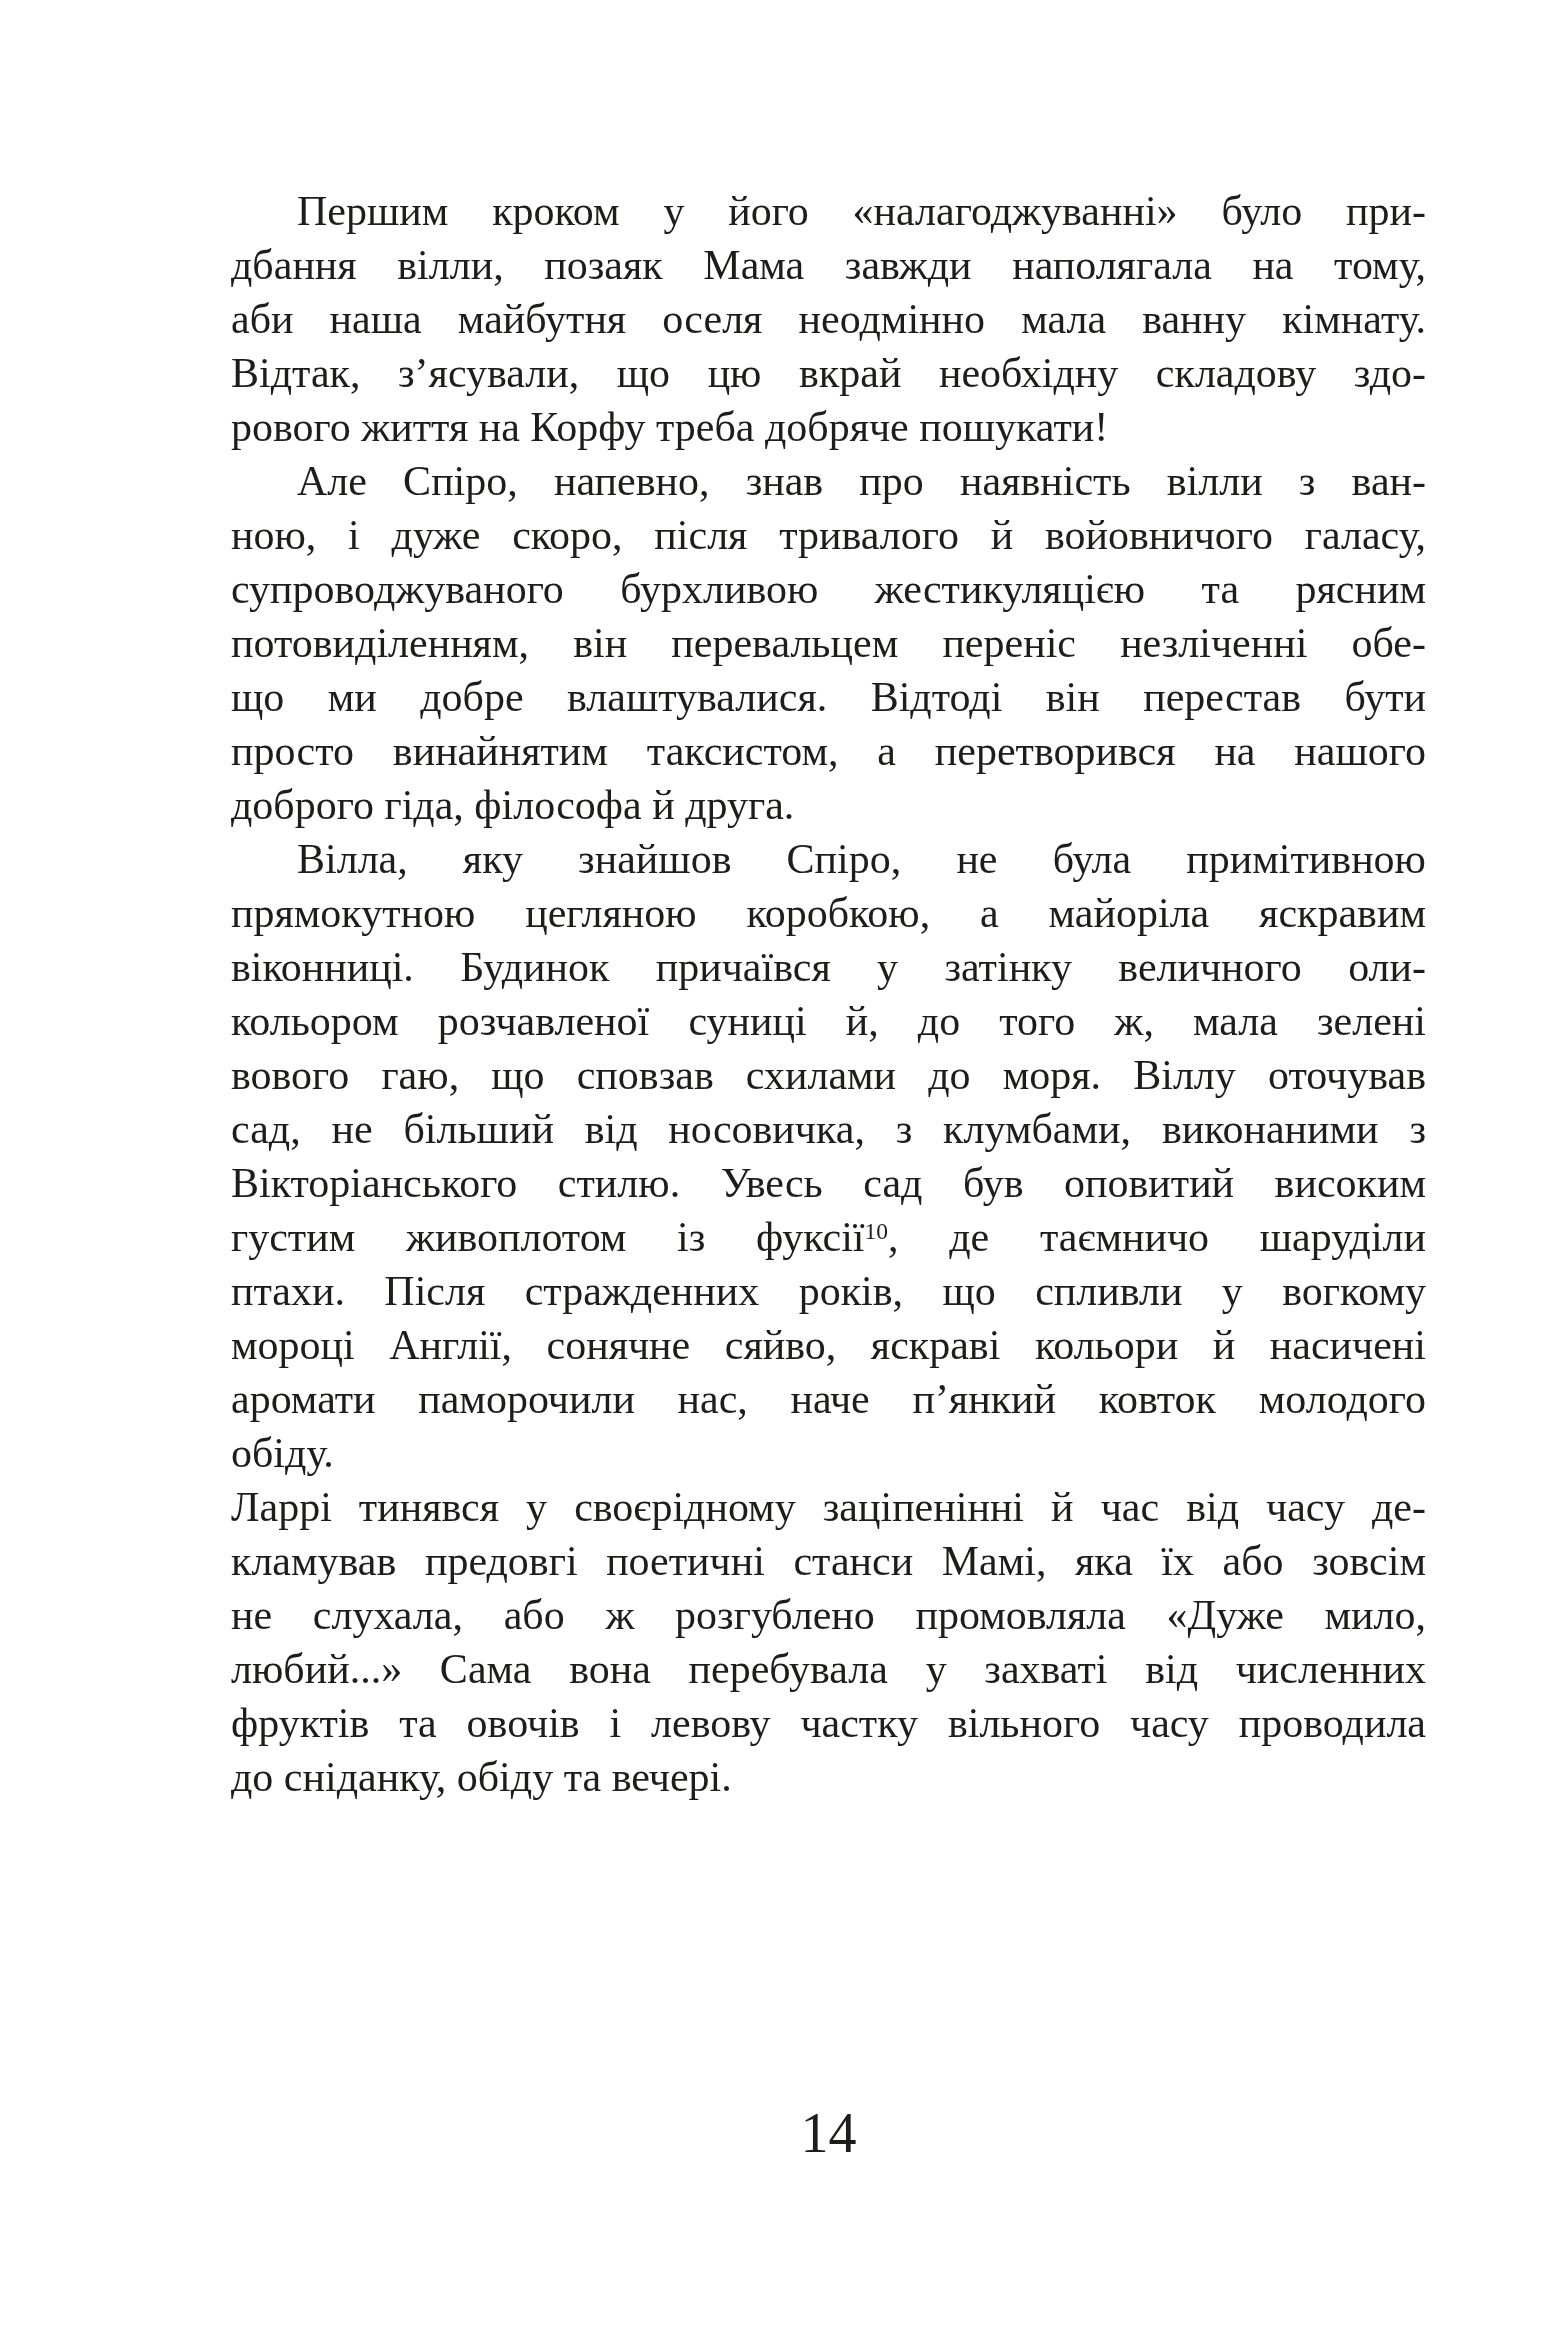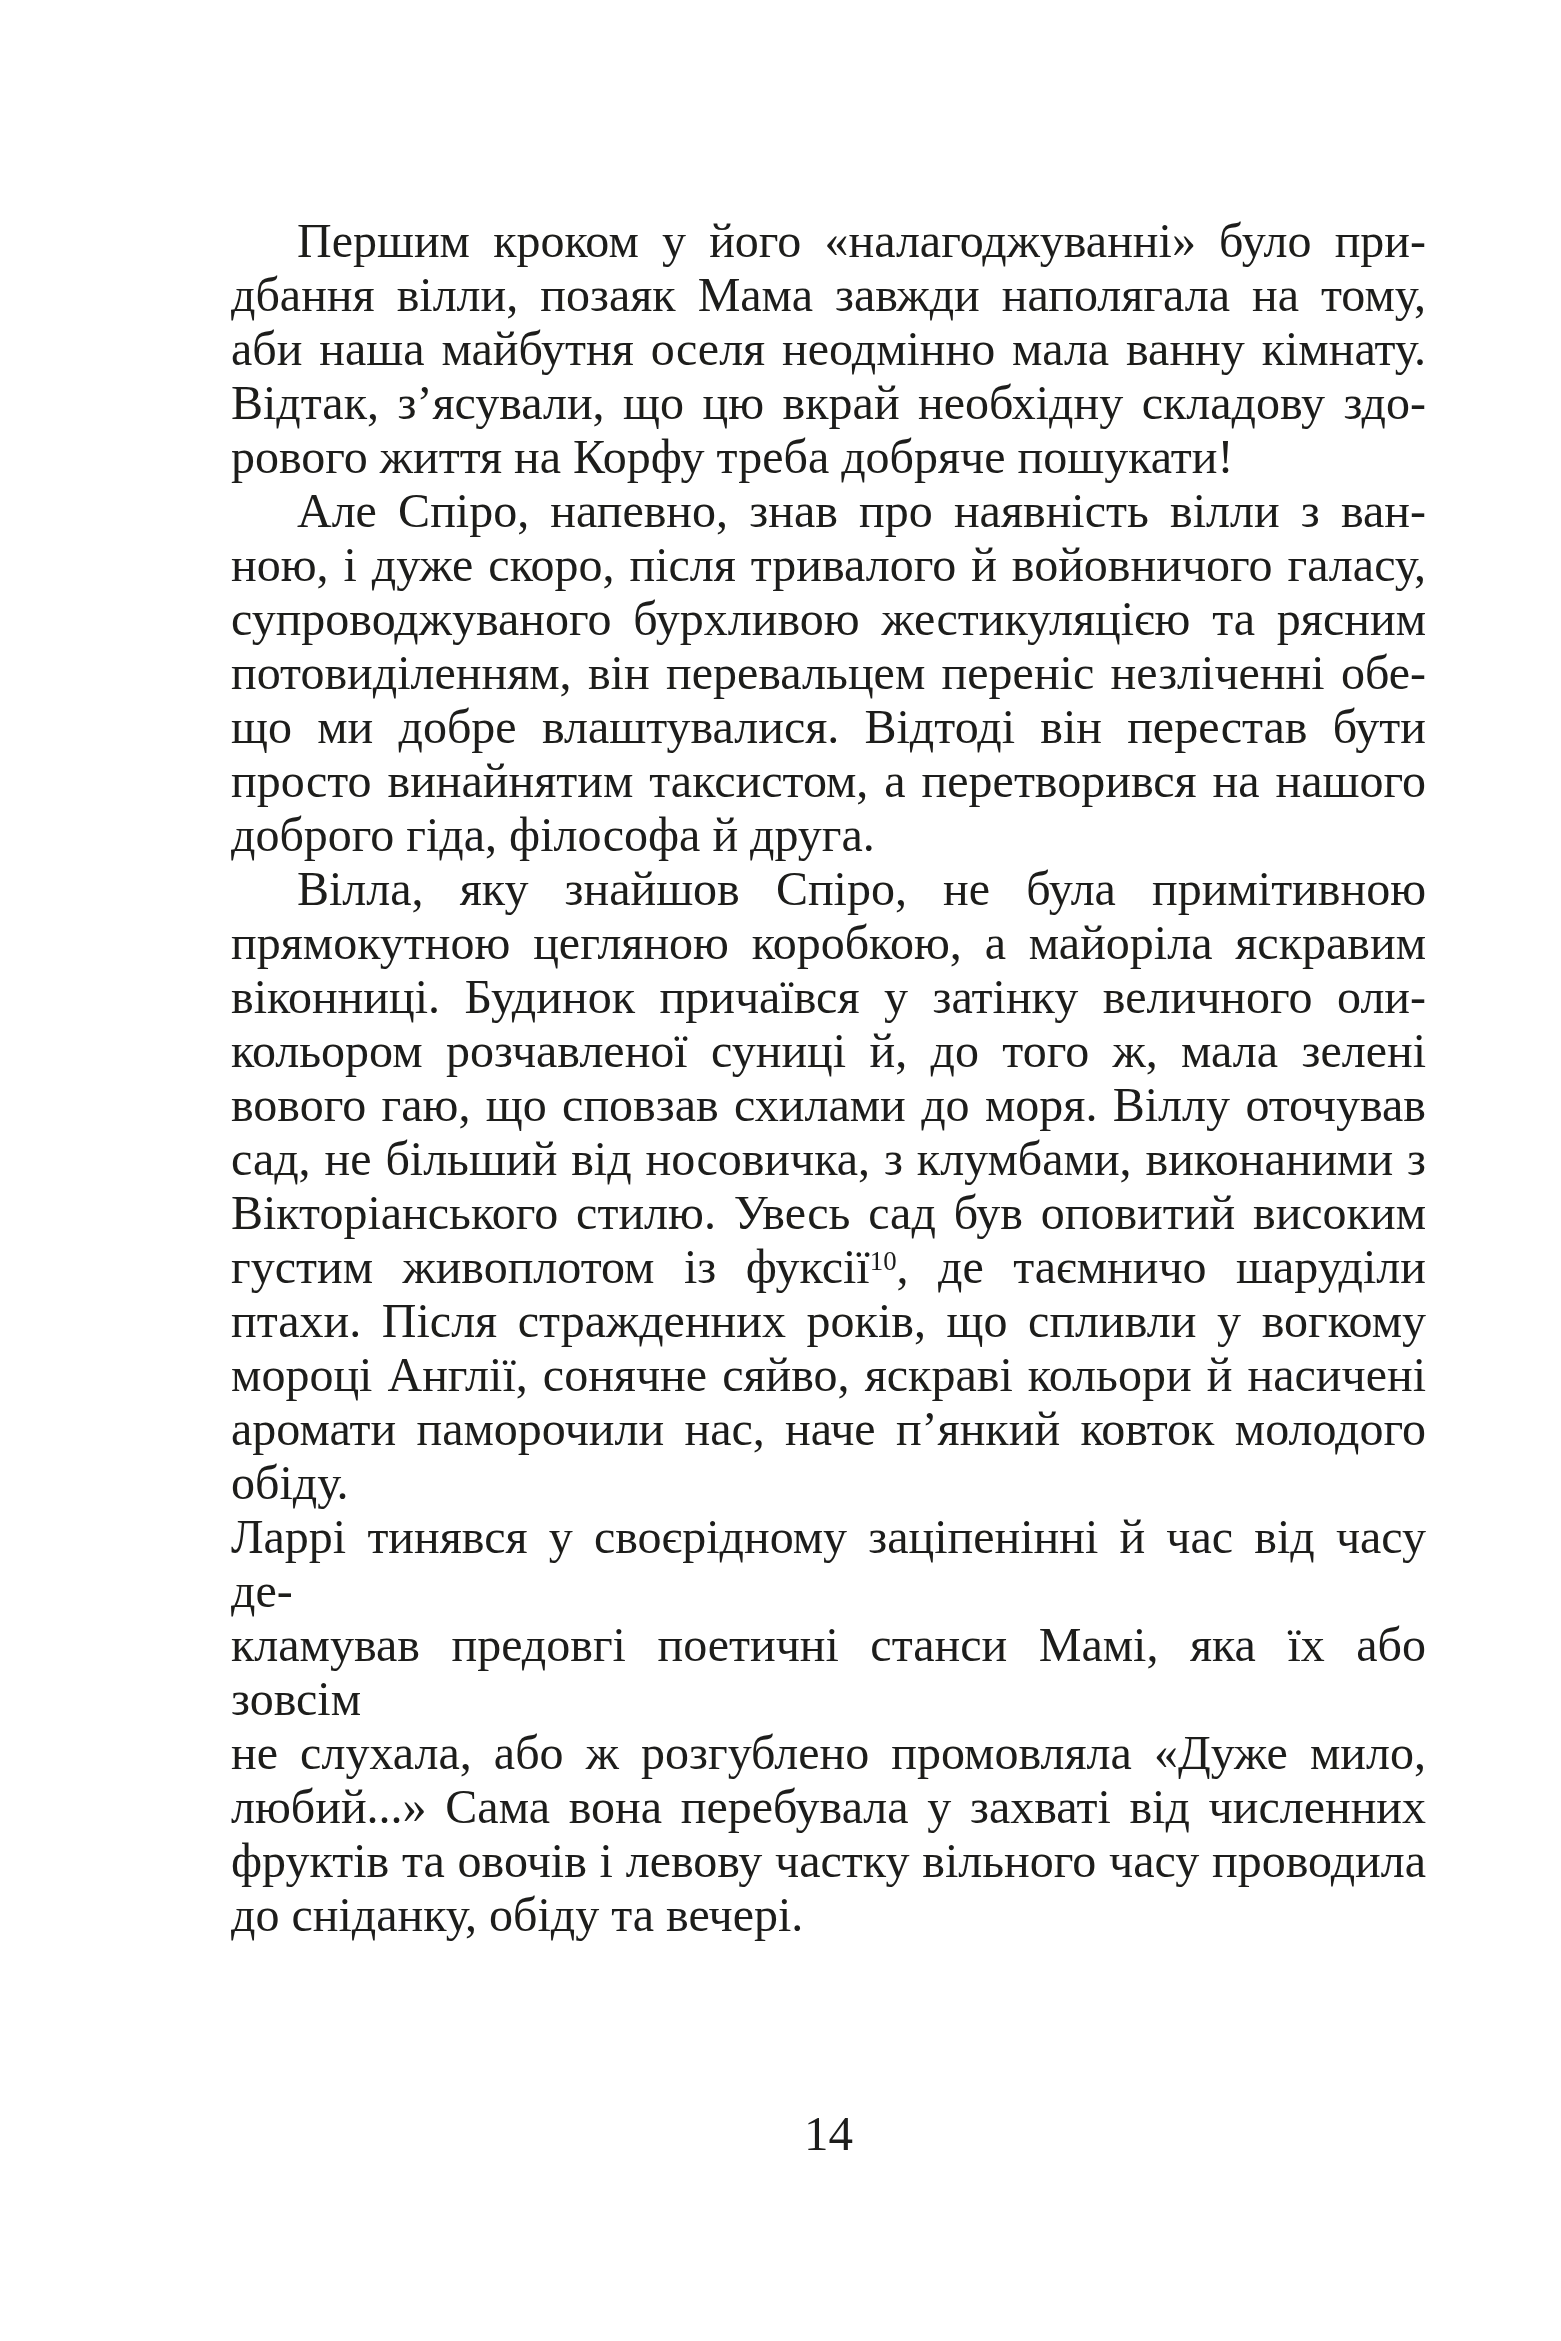--- a/index.html
+++ b/index.html
@@ -12,23 +12,23 @@
     width: 1561px;
     height: 2342px;
     background: #ffffff;
     font-family: "Liberation Serif", "DejaVu Serif", serif;
     color: #1d1d1b;
     overflow: hidden;
   }
   .text-block {
     position: absolute;
     left: 231px;
-    top: 214px;
+    top: 184px;
     width: 1195px;
-    font-size: 48px;
+    font-size: 42px;
     line-height: 54px;
   }
   .para {
     margin: 0;
     padding: 0;
   }
   .line {
     text-align: justify;
     text-align-last: justify;
     text-justify: inter-word;
@@ -45,21 +45,21 @@
     position: relative;
     top: -0.5em;
     vertical-align: baseline;
   }
   .page-number {
     position: absolute;
     left: 231px;
     top: 2113px;
     width: 1195px;
     text-align: center;
-    font-size: 49px;
+    font-size: 56px;
     line-height: 41px;
   }
 </style>
 </head>
 <body>
 
 <div class="page">
   <div class="text-block">
 
     <div class="para">

